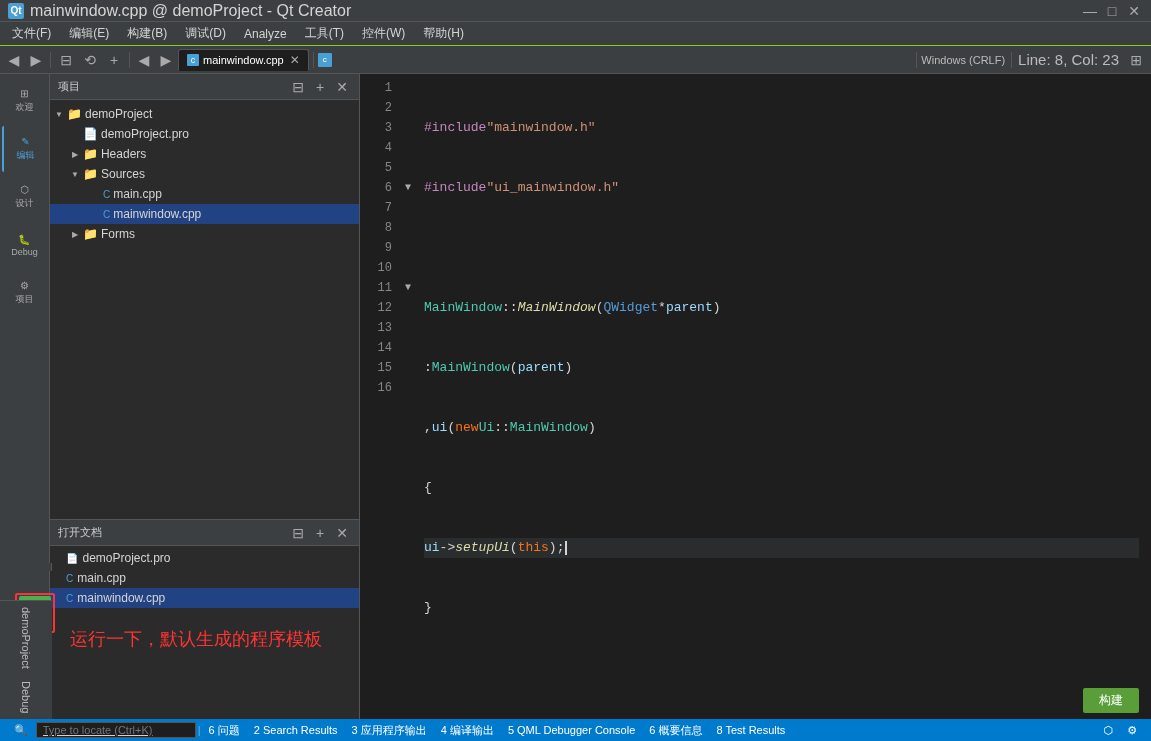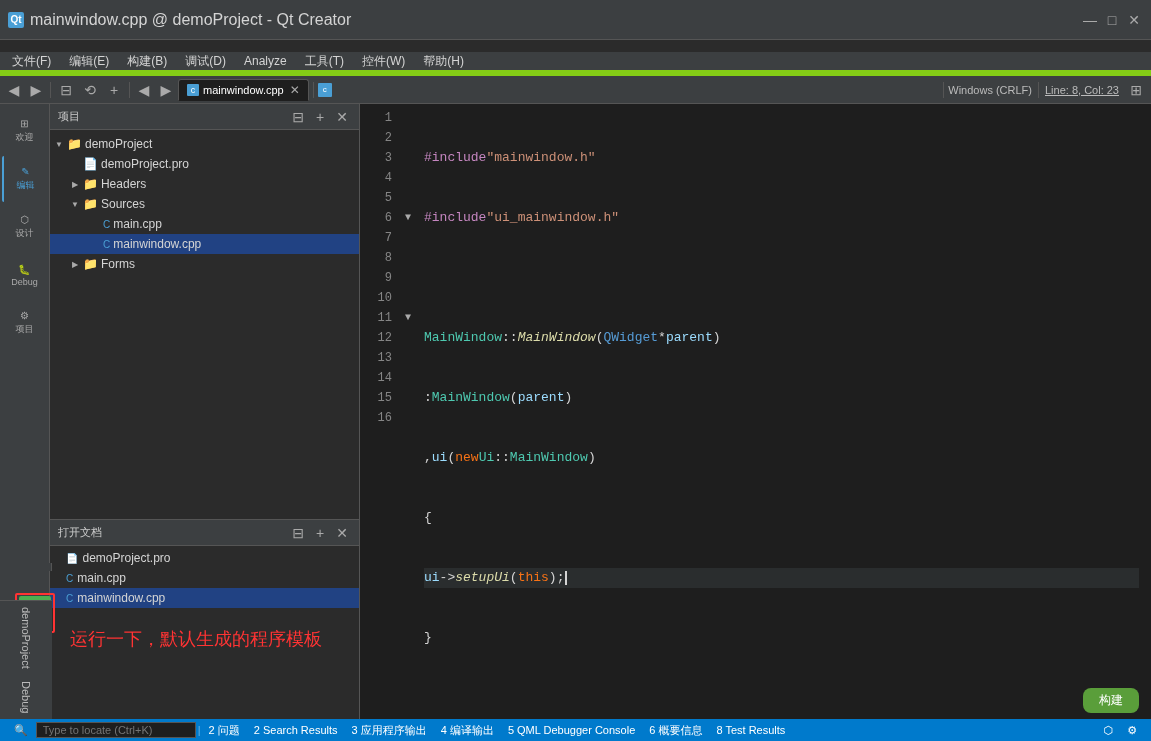--- a/index.html
+++ b/index.html
@@ -11,21 +11,21 @@
       width: 1151px;
       height: 741px;
       overflow: hidden;
       display: flex;
       flex-direction: column;
     }
 
     
     .title-bar {
       background: #3c3f41;
-      height: 40px;
+      height: 22px;
       display: flex;
       align-items: center;
       padding: 0 8px;
       gap: 6px;
       flex-shrink: 0;
       border-bottom: 1px solid #555;
     }
     .title-bar-icon {
       width: 16px; height: 16px;
       background: #4a9fd5;
@@ -55,22 +55,21 @@
 
     
     .menu-bar {
       background: #3c3f41;
       height: 24px;
       display: flex;
       align-items: center;
       padding: 0 4px;
       gap: 2px;
       flex-shrink: 0;
-      border-bottom: 6px solid #84cc16;
-      margin-top: 12px;
+      border-bottom: 1px solid #84cc16;
     }
     .menu-item {
       padding: 2px 8px;
       color: #d4d4d4;
       cursor: pointer;
       font-size: 12px;
       border-radius: 2px;
     }
 
     
@@ -412,21 +411,21 @@
       </div>
       <div class="toolbar-separator"></div>
 
       <div class="file-breadcrumb">
         <div class="file-breadcrumb-icon">c</div>
       </div>
       <div class="toolbar-separator"></div>
       <div style="display:flex;align-items:center;gap:4px;">
         <span style="font-size:11px;color:#bbb;">Windows (CRLF)</span>
         <div class="toolbar-separator"></div>
-        <span style="font-size:11px;color:#bbb;text-decoration:underline;">Line: 8, Col: 23</span>
+        <span style="font-size:15px;color:#bbb;">Line: 8, Col: 23</span>
       </div>
       <button class="toolbar-btn" style="margin-left:4px;">⊞</button>
     </div>
   </div>
 
   <div class="main-area">
 
     <div class="sidebar-icons">
       <div class="sidebar-icon-btn">
         <span>⊞</span>
@@ -616,30 +615,30 @@
   </div>
 
   <div style="position:absolute;bottom:170px;left:0px;width:52px;background:#3c3f41;border-right:1px solid #555;display:flex;flex-direction:column;align-items:center;gap:4px;padding:4px 0;">
   </div>
 
   <div style="position:absolute;bottom:22px;left:0;width:52px;background:#3c3f41;border-top:1px solid #555;display:flex;flex-direction:column;align-items:center;">
     <div style="writing-mode:vertical-lr;font-size:11px;color:#bbb;padding:6px 4px;cursor:pointer;">demoProject</div>
     <div style="writing-mode:vertical-lr;font-size:11px;color:#bbb;padding:6px 4px;cursor:pointer;">Debug</div>
   </div>
 
-  <div style="position:absolute;bottom:28px;right:12px;background:#5a9e3a;color:white;padding:4px 16px;font-size:12px;cursor:pointer;border-radius:8px;">构建</div>
+  <div style="position:absolute;bottom:28px;right:12px;background:#5a9e3a;color:white;padding:4px 16px;font-size:12px;cursor:pointer;border-radius:2px;">构建</div>
 
   <div class="status-bar">
     <div class="status-item">
       <span>🔍</span>
     </div>
-    <input type="text" style="background: rgb(30, 30, 30); border: 1px solid rgb(85, 85, 85); color: rgb(212, 212, 212); font-size: 11px; padding: 1px 6px; width: 160px; height: 16px;" placeholder="Type to locate (Ctrl+K)">
+    <input type="text" style="background: rgb(30, 30, 30); border: 1px solid rgb(85, 85, 85); color: rgb(212, 212, 212); font-size: 11px; padding: 1px 6px; width: 160px; height: 16px; text-decoration: underline;" placeholder="Type to locate (Ctrl+K)">
     <span class="status-sep"> | </span>
     <div class="status-item">
-      <span>2 问题</span>
+      <span>6 问题</span>
     </div>
     <div class="status-item">
       <span>2 Search Results</span>
     </div>
     <div class="status-item">
       <span>3 应用程序输出</span>
     </div>
     <div class="status-item">
       <span>4 编译输出</span>
     </div>

